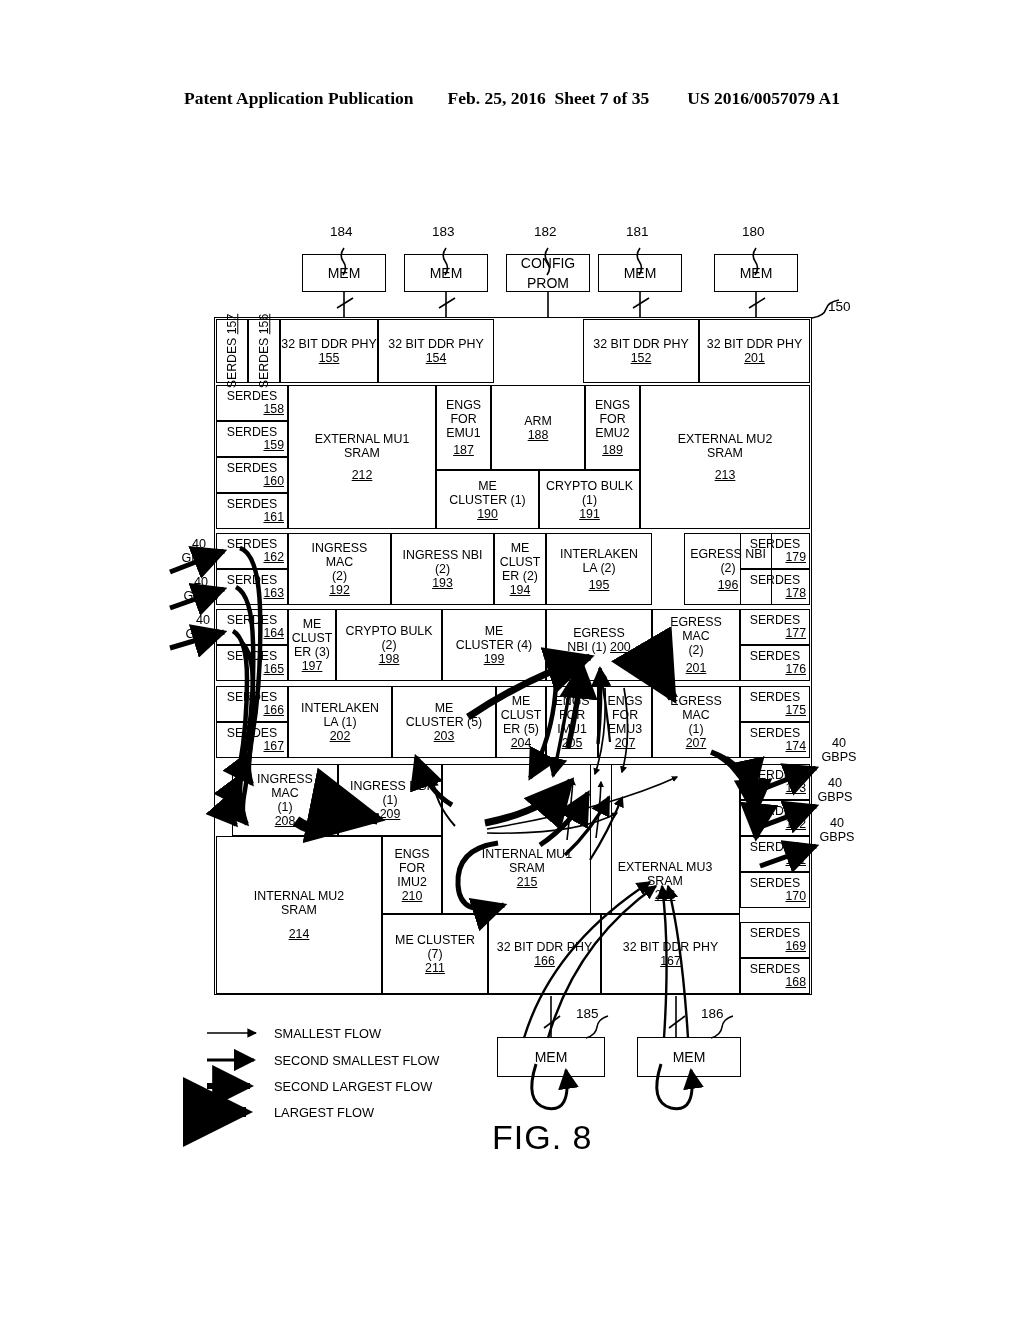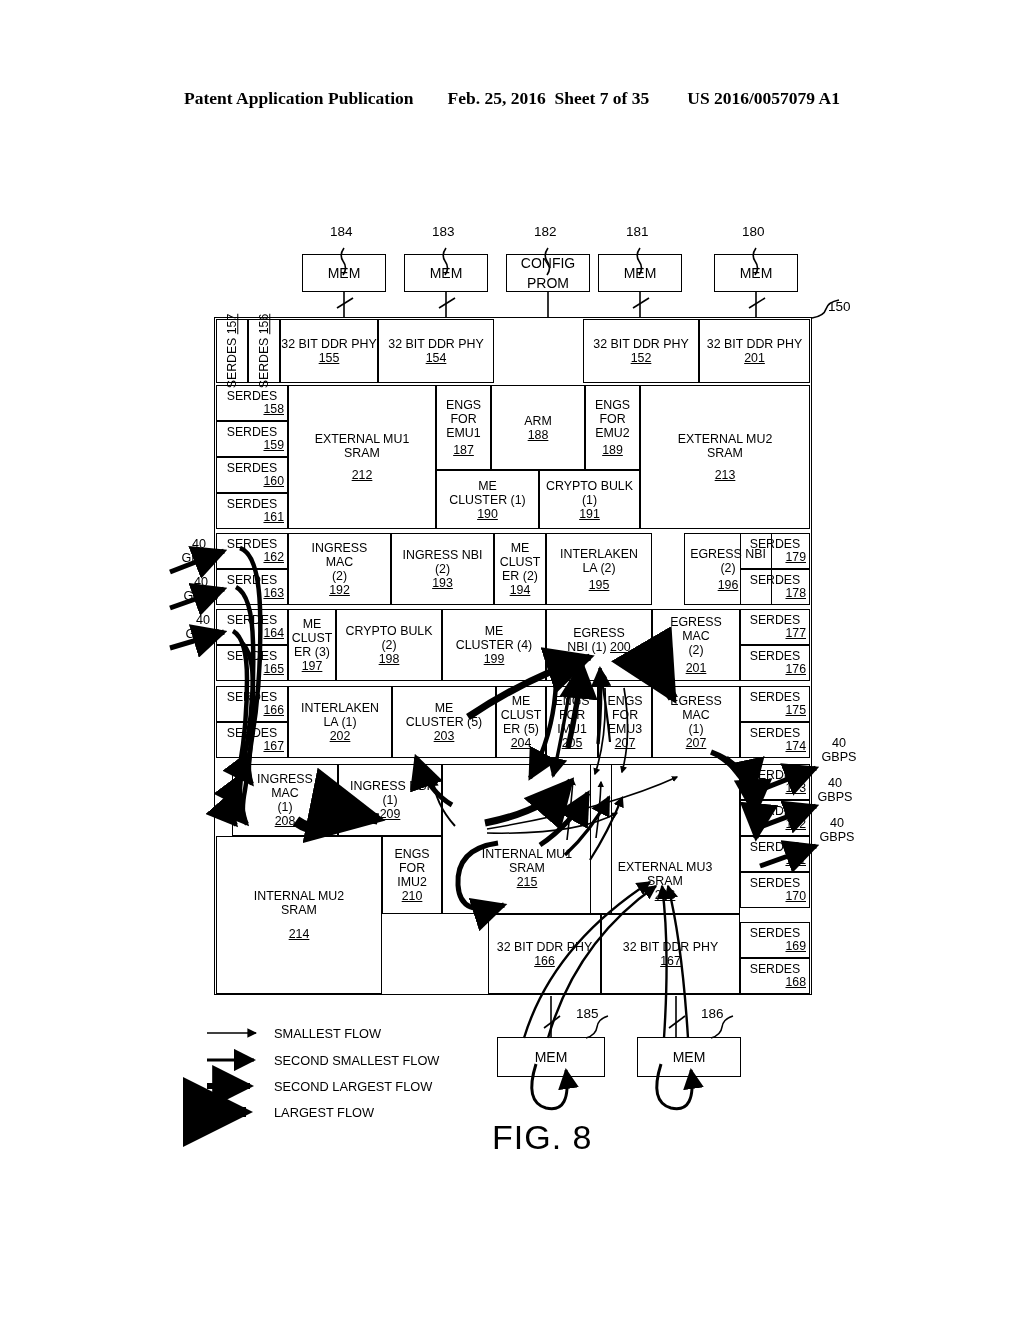--- a/index.html
+++ b/index.html
@@ -491,20 +491,25 @@
     <span class="ln">INTERNAL MU2</span>
     <span class="ln">SRAM</span>
     <span class="ln num" style="margin-top:10px;">214</span>
   </div>
   <div class="bx" style="left:382px;top:836px;width:60px;height:78px;">
     <span class="ln">ENGS</span>
     <span class="ln">FOR</span>
     <span class="ln">IMU2</span>
     <span class="ln num">210</span>
   </div>
+  <div class="bx" style="left:382px;top:914px;width:106px;height:80px;">
+    <span class="ln">ME CLUSTER</span>
+    <span class="ln">(7)</span>
+    <span class="ln num">211</span>
+  </div>
   <div class="bx" style="left:488px;top:914px;width:113px;height:80px;">
     <span class="ln">32 BIT DDR PHY</span>
     <span class="ln num">166</span>
   </div>
   <div class="bx" style="left:601px;top:914px;width:139px;height:80px;">
     <span class="ln">32 BIT DDR PHY</span>
     <span class="ln num">167</span>
   </div>
 
   <div class="lbl" style="left:170px;top:537px;width:58px;">40

